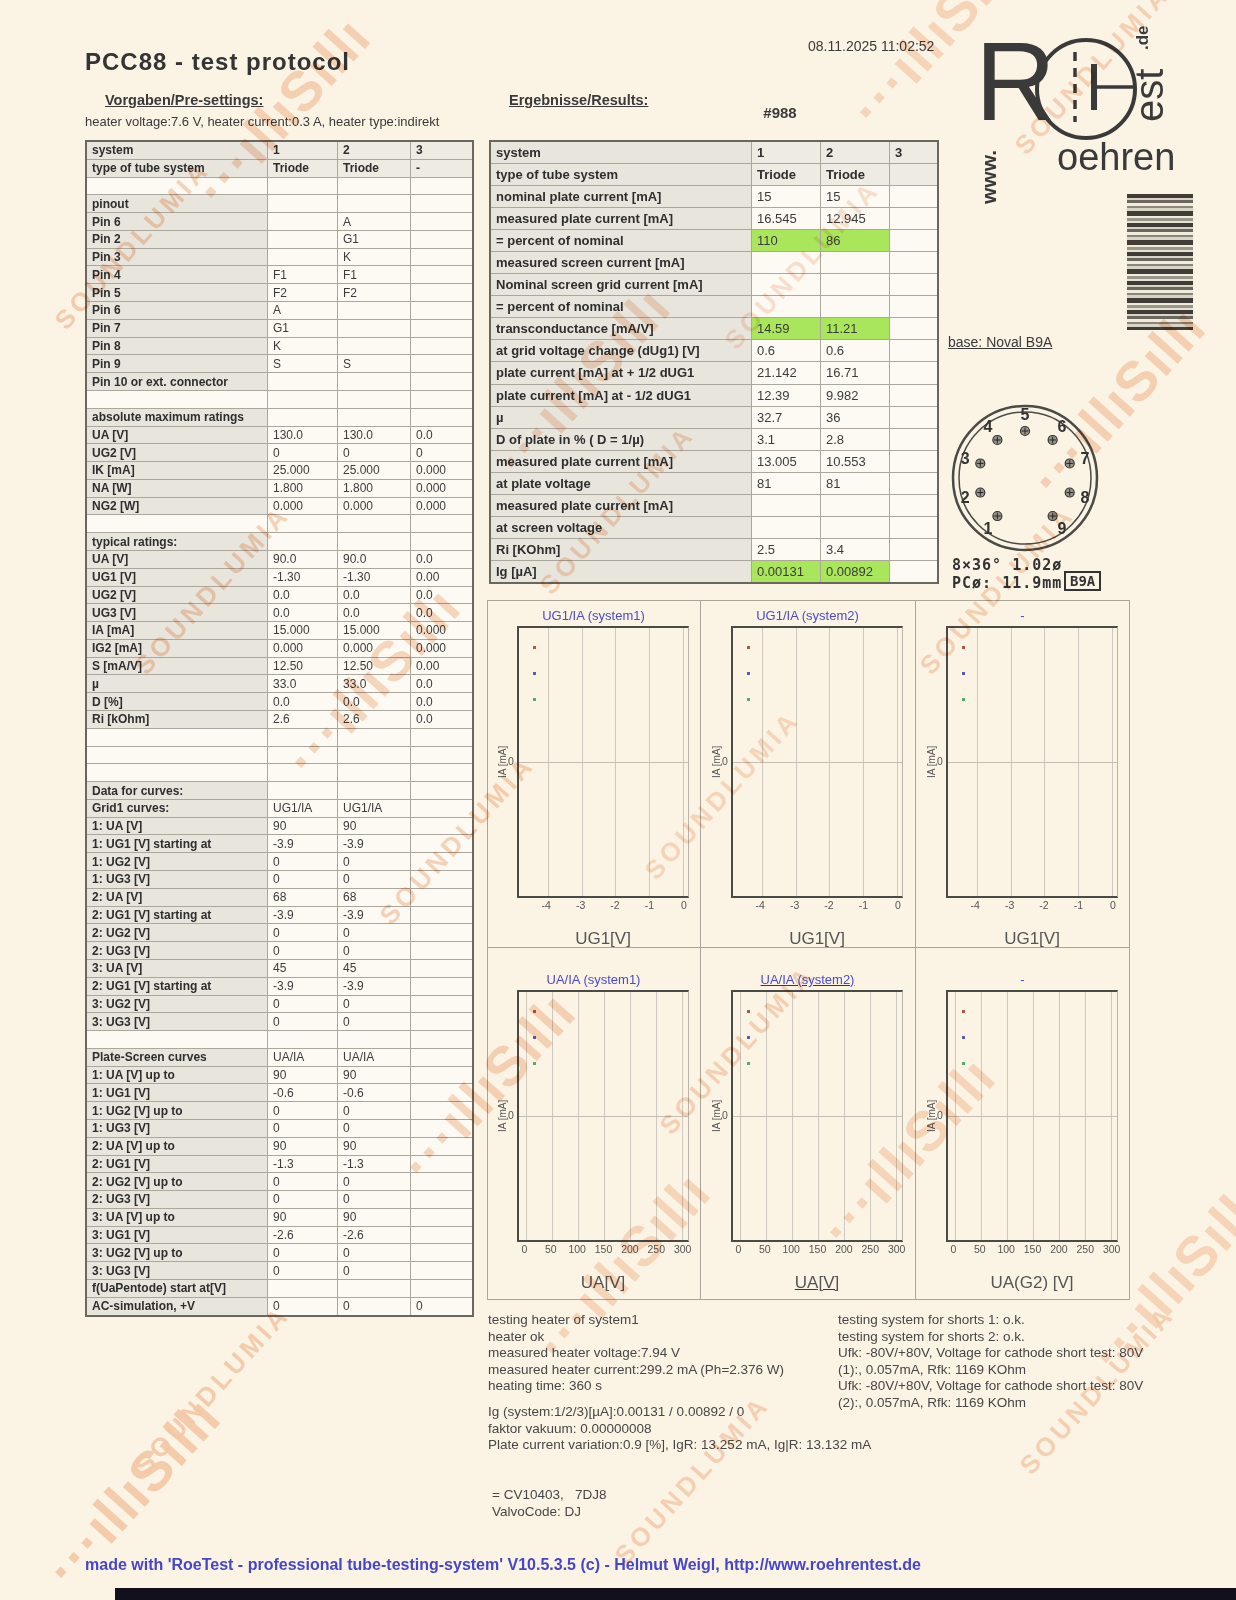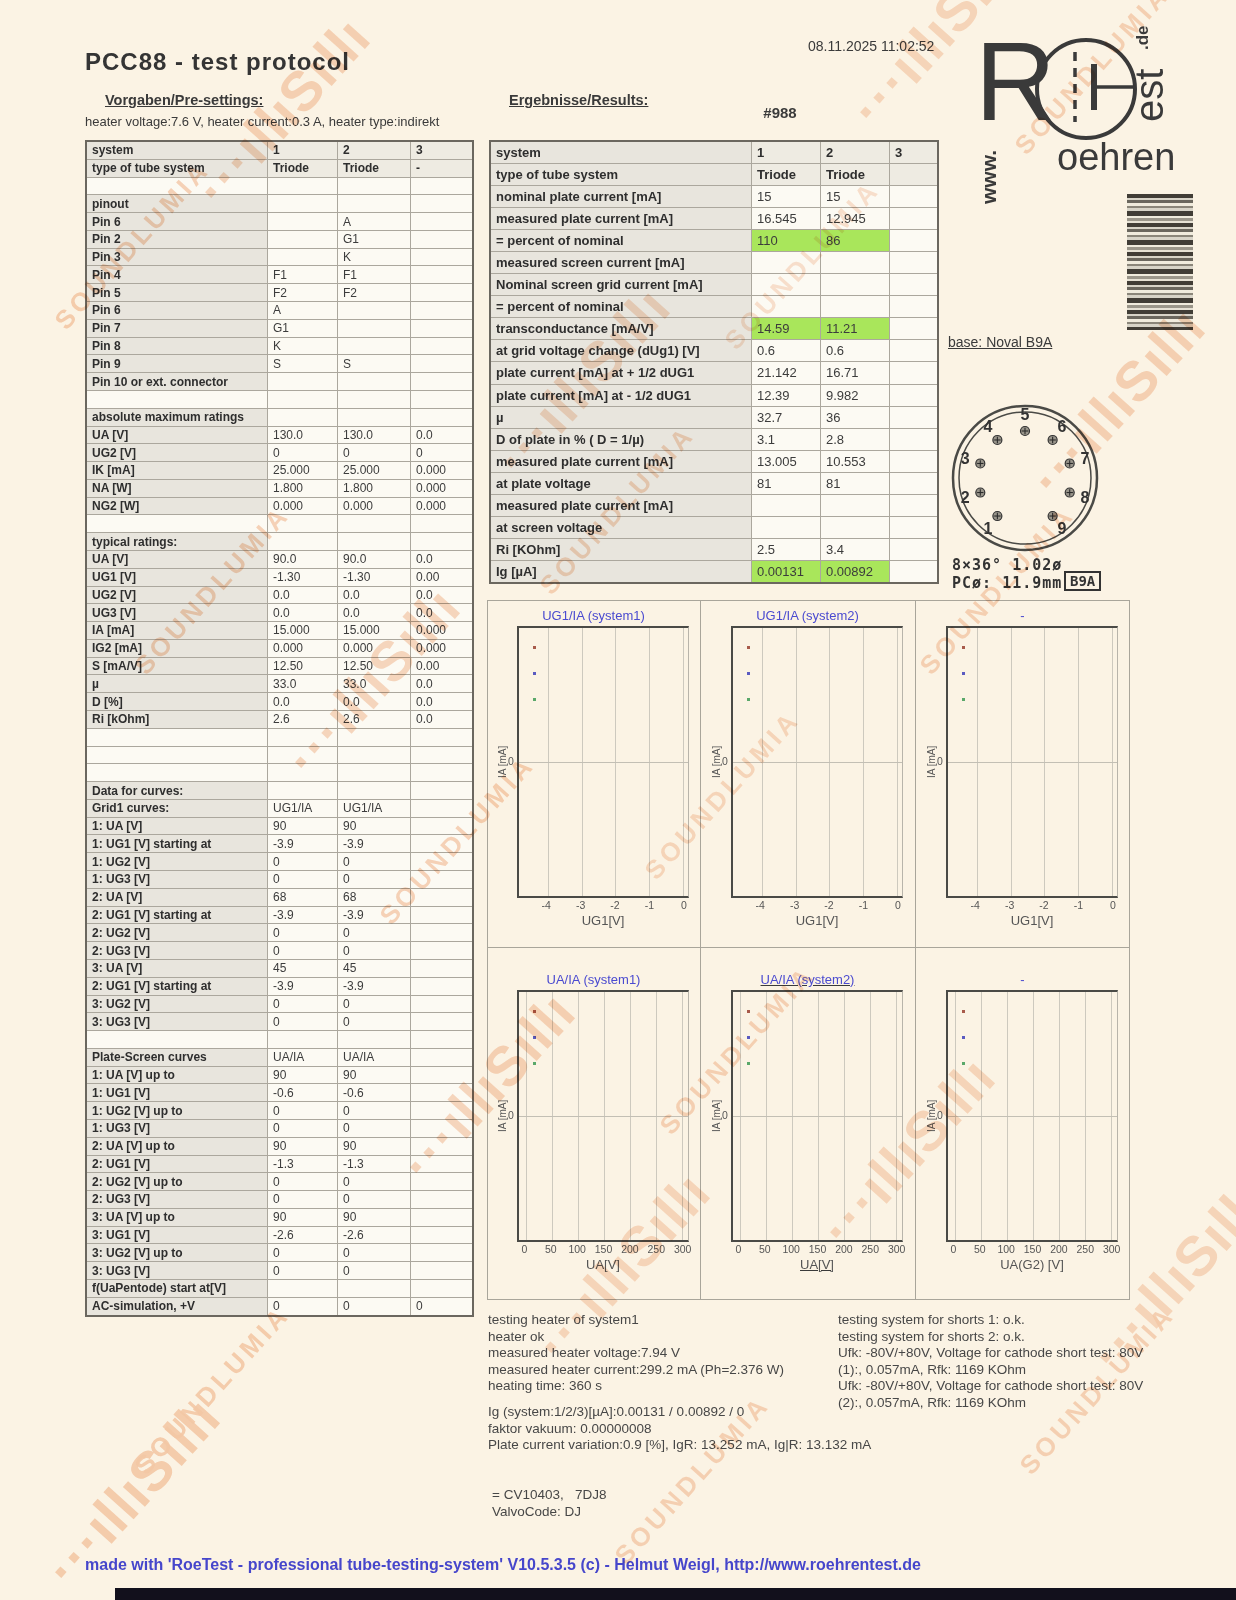--- a/index.html
+++ b/index.html
@@ -73,21 +73,21 @@
   .ylabel { position:absolute; left:-24px; top:0; bottom:0; width:14px; display:flex;
             align-items:center; justify-content:center; font-size:10px; color:#555;
             writing-mode:vertical-rl; transform:rotate(180deg); white-space:nowrap; }
   .ytick0 { position:absolute; left:-11px; top:50%; margin-top:-7px; font-size:10.5px; color:#555; }
   .gl  { position:absolute; top:0; bottom:0; width:1px; background:#cdc9be; }
   .gl0 { position:absolute; left:0; right:0; top:50%; height:1px; background:#c3bfb4; }
   .ld  { position:absolute; width:3px; height:3px; left:14px; }
   .xticks { position:relative; margin-left:30px; width:172px; height:14px; }
   .xticks span { position:absolute; top:1px; width:30px; margin-left:-15px; text-align:center;
                  font-size:10.5px; color:#555; }
-  .xlabel { margin-left:30px; width:172px; text-align:center; font-size:13px; color:#555; padding-top:1px; }
+  .xlabel { margin-left:30px; width:172px; text-align:center; font-size:17px; color:#555; padding-top:1px;margin-top:16px; }
 
   
   .notes { position:absolute; font-size:13.5px; line-height:16.5px; color:#474747; white-space:pre; }
   .notes-left  { left:488px; top:1312px; }
   .notes-ig    { left:488px; top:1404px; }
   .notes-code  { left:492px; top:1487px; }
   .notes-right { left:838px; top:1312px; }
 
   
   .footer { position:absolute; left:85px; top:1556px; font-size:16px; font-weight:bold; color:#4646cb; }

